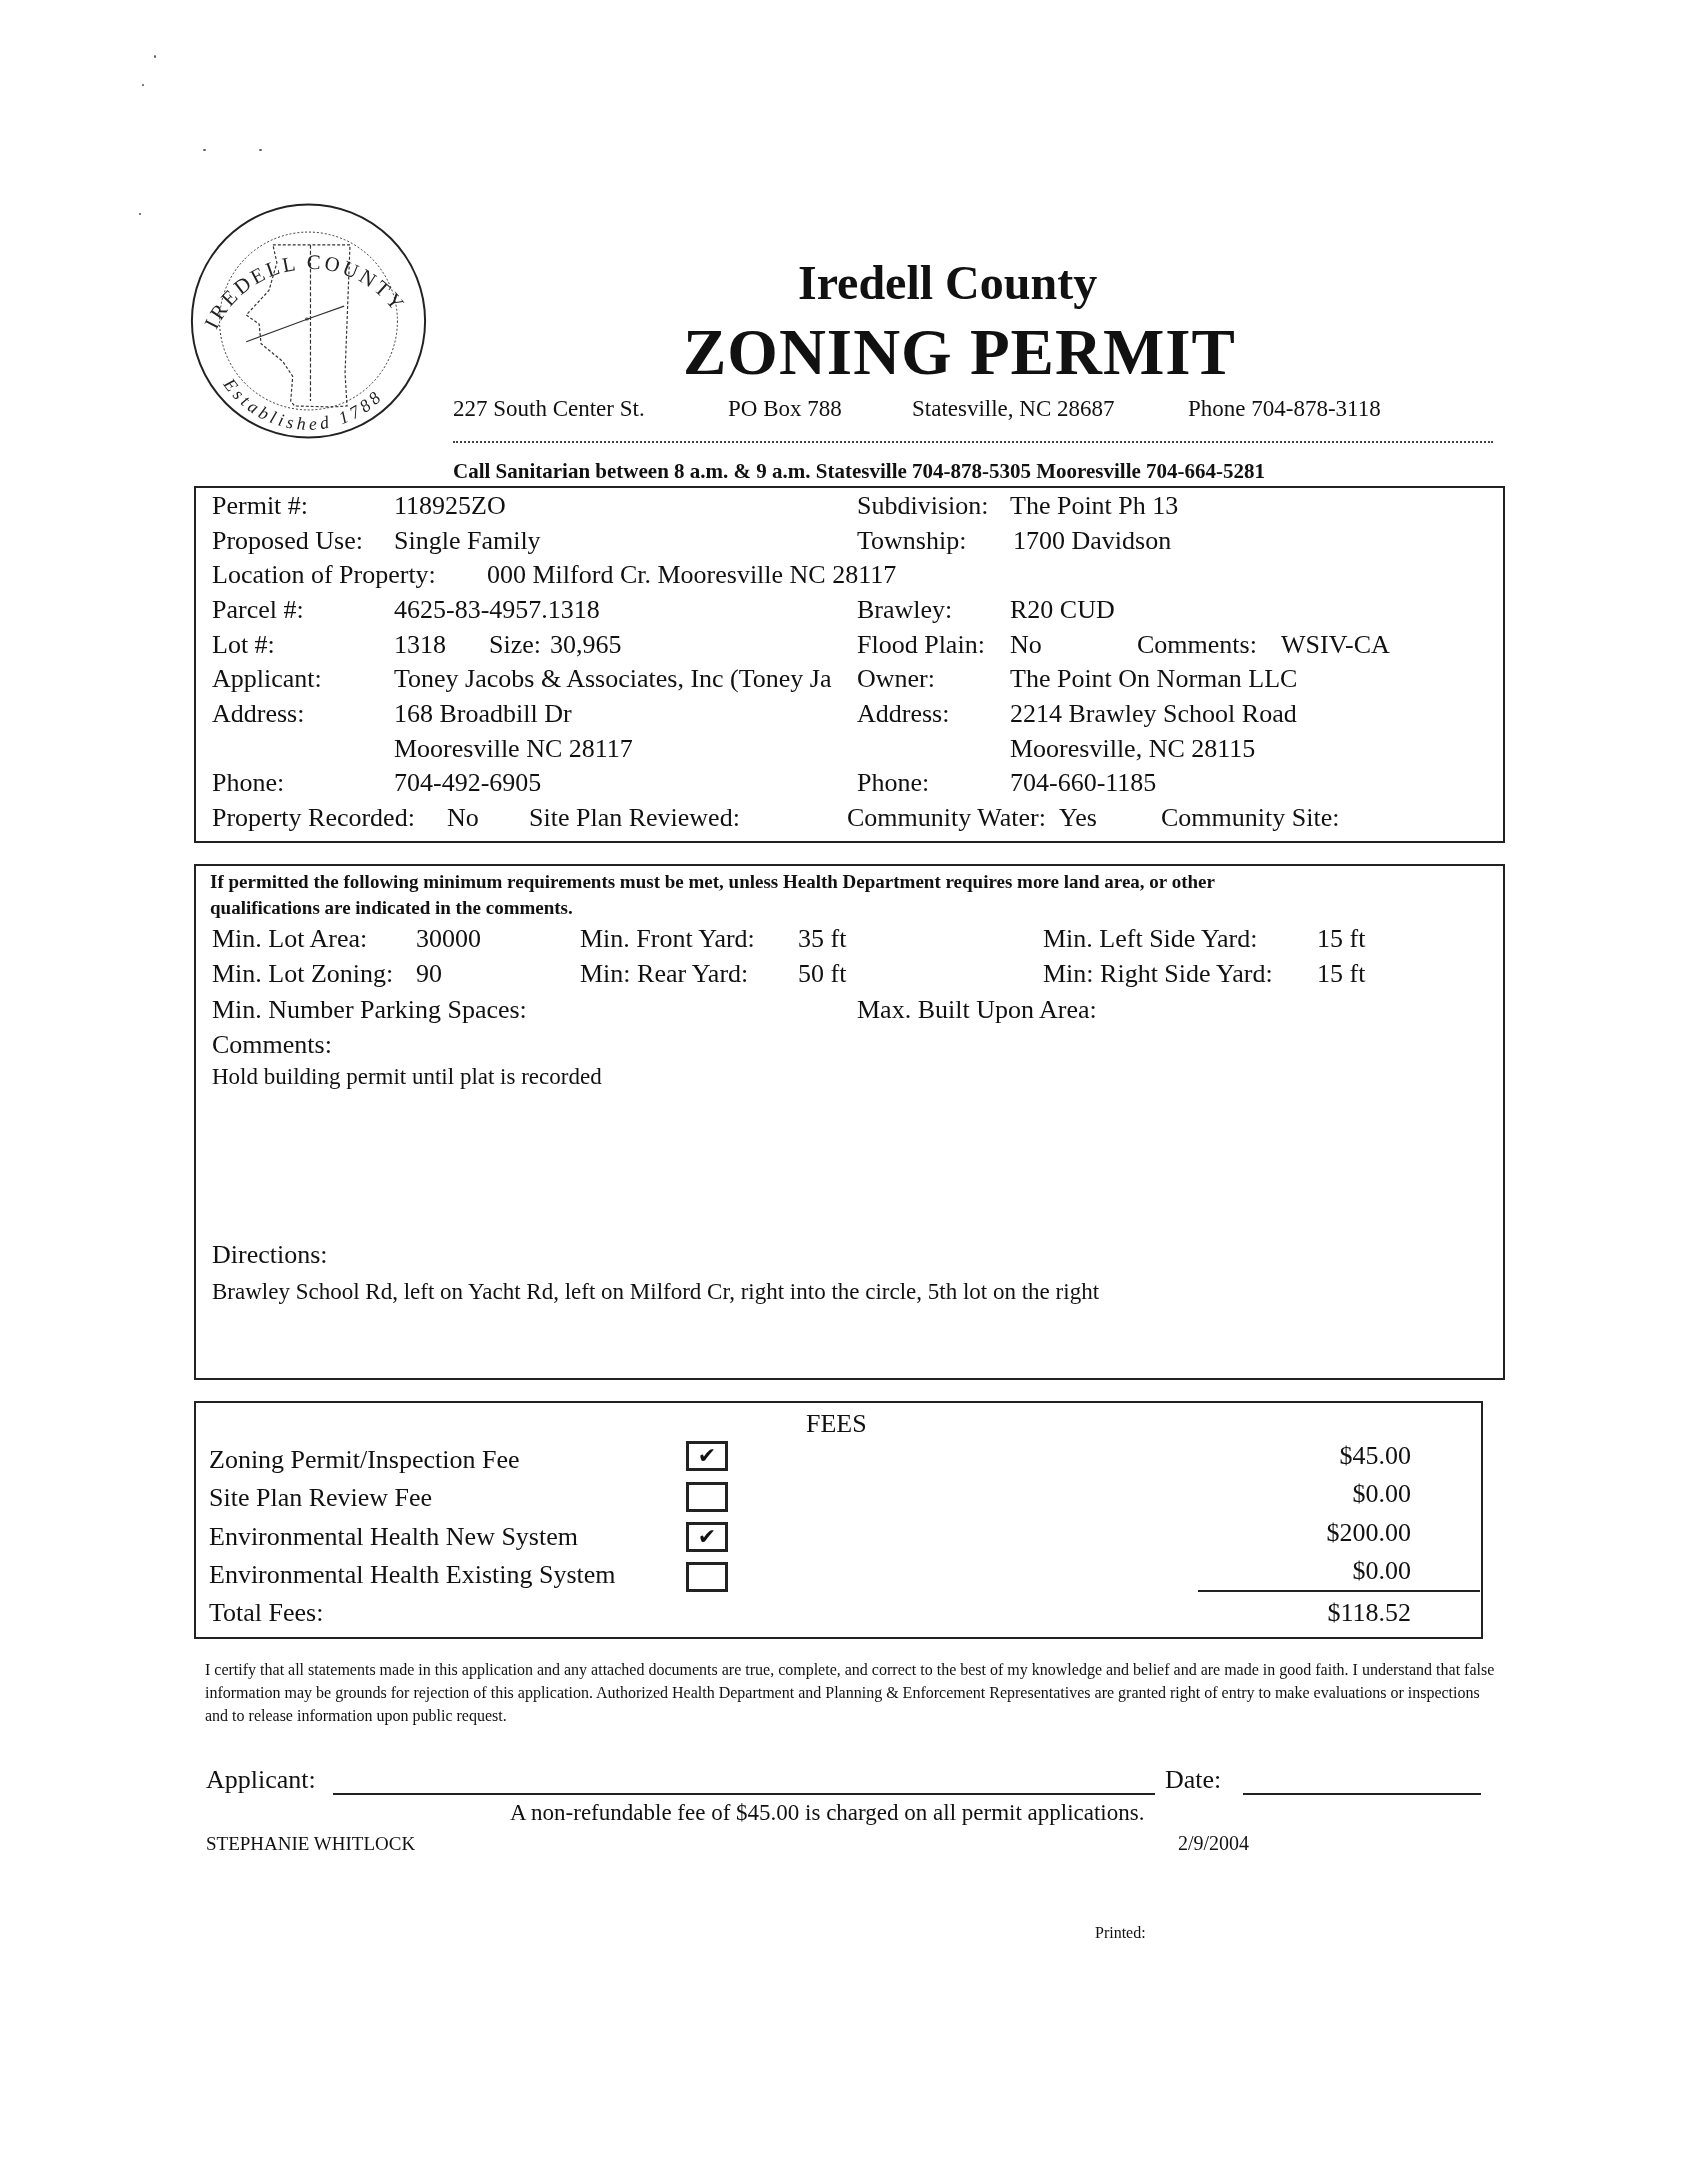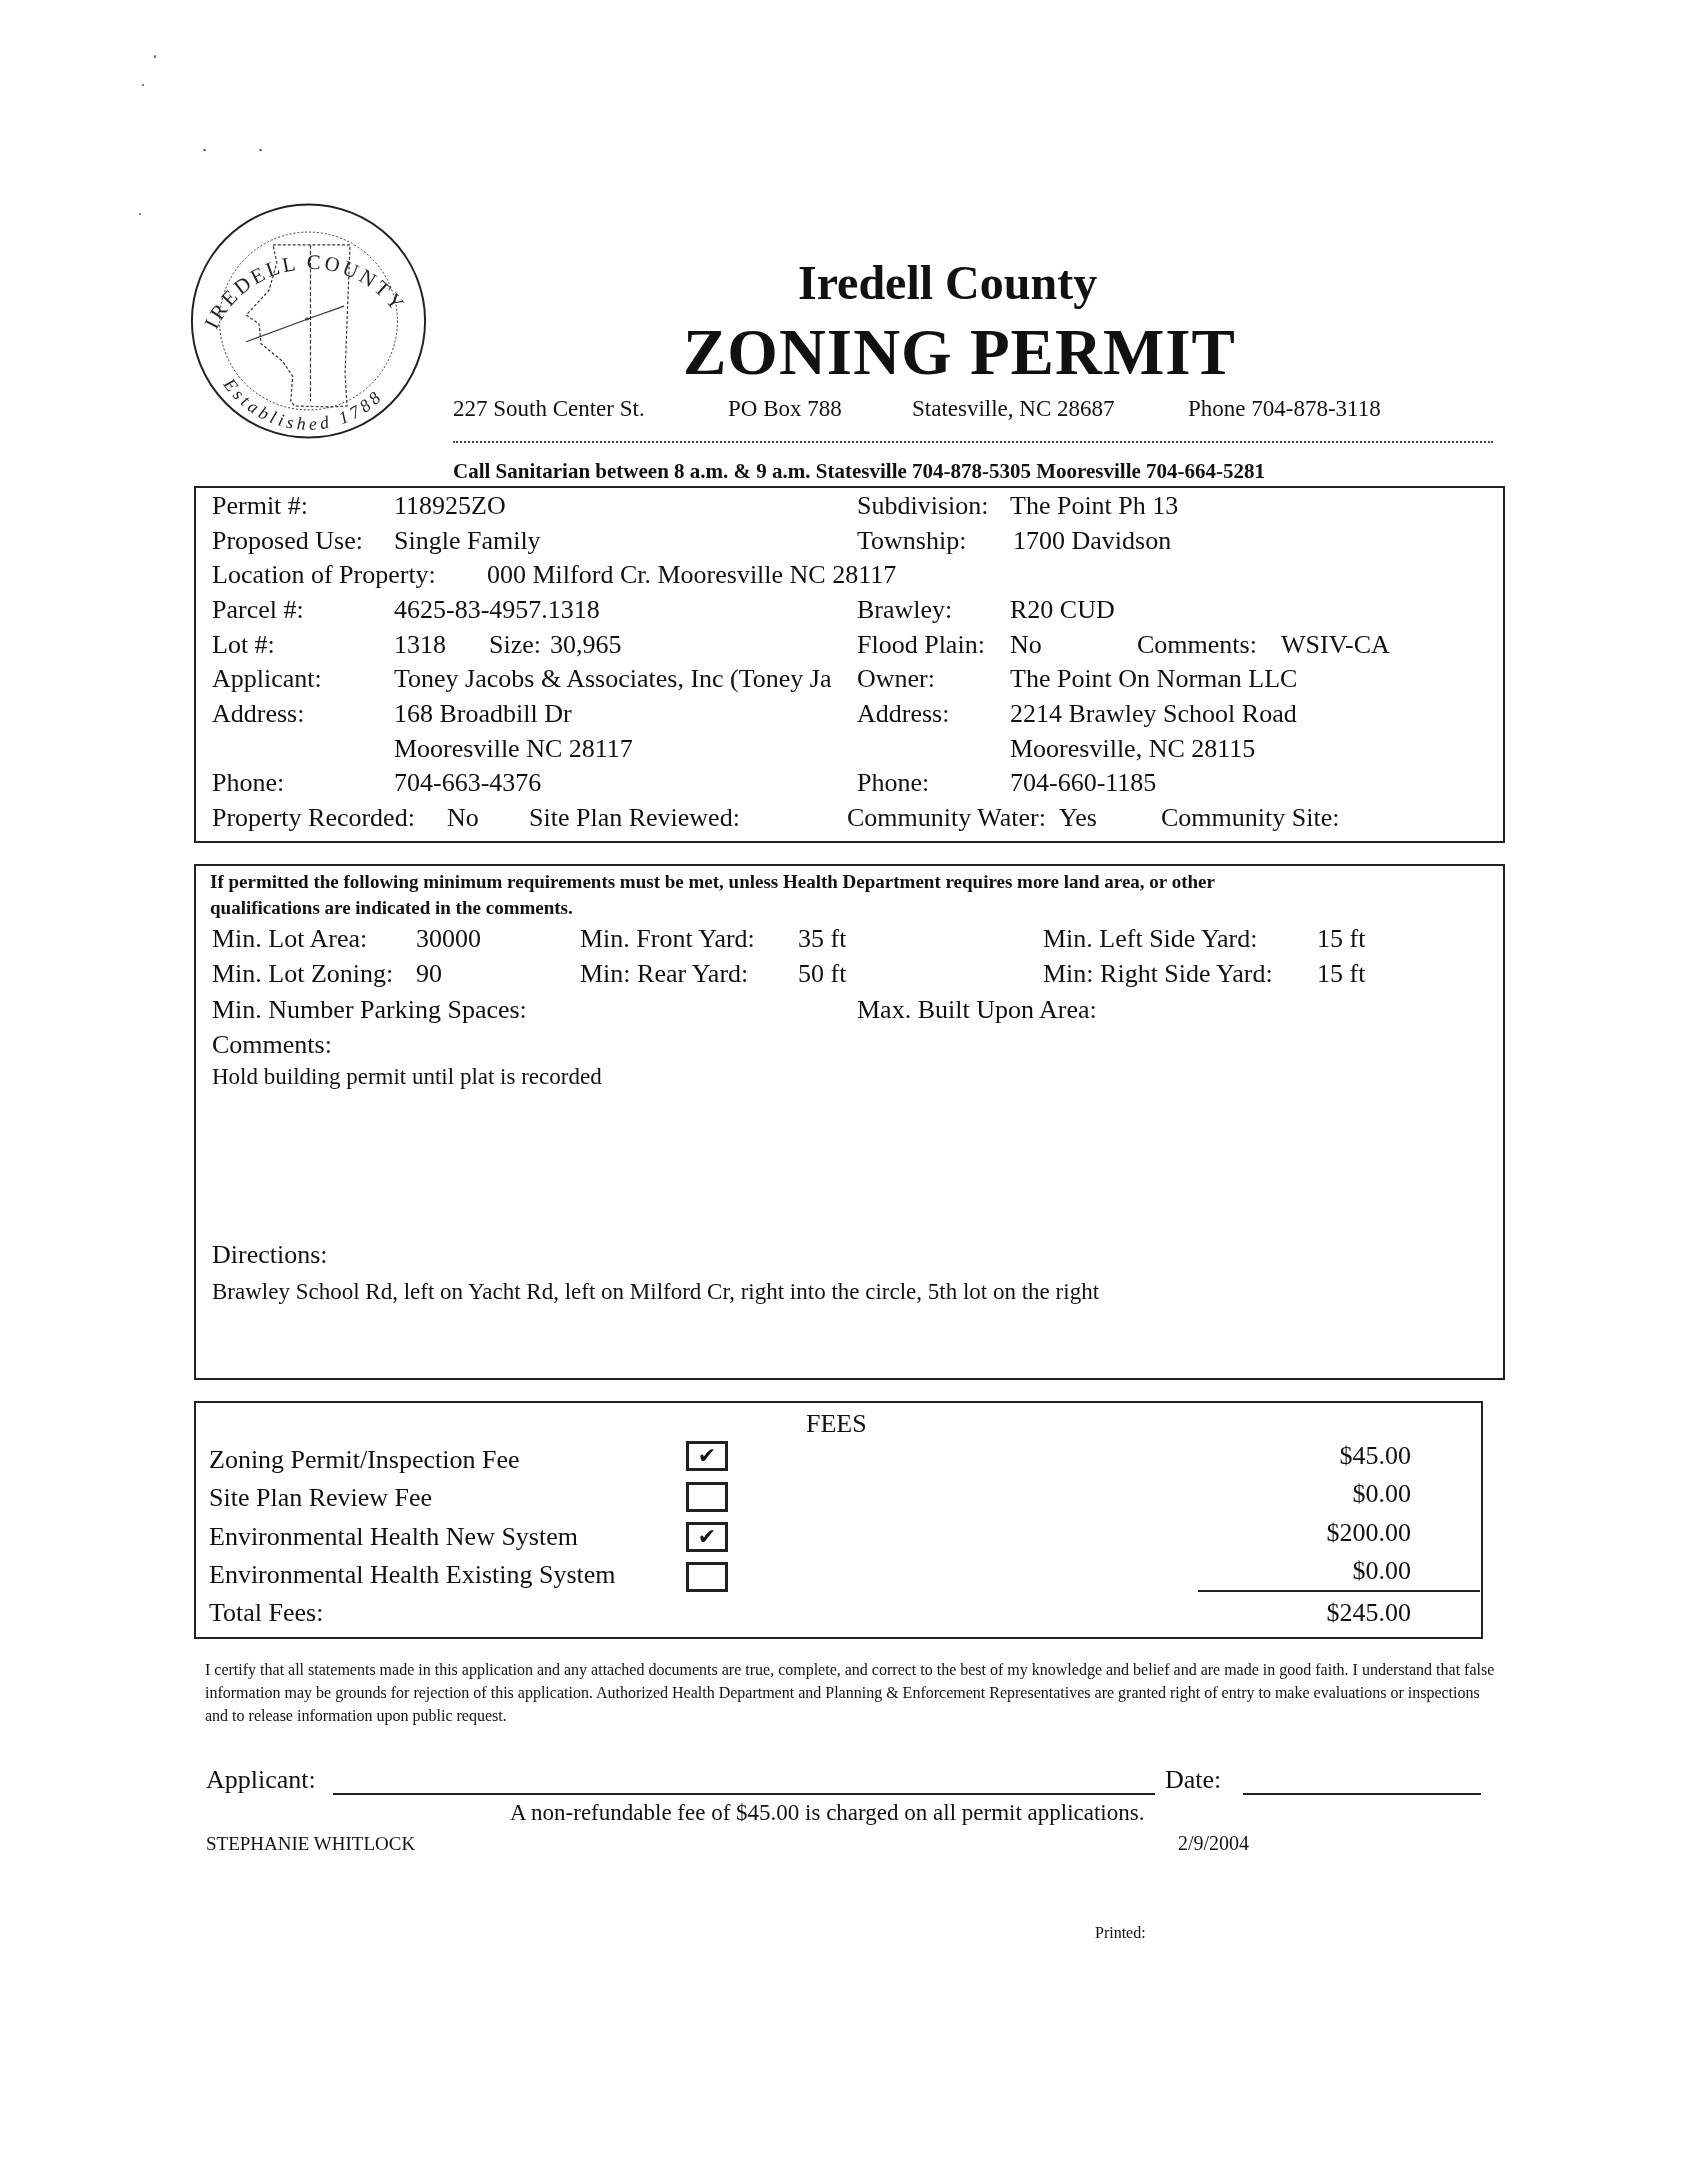--- a/index.html
+++ b/index.html
@@ -110,21 +110,21 @@
 
   <div class="abs f" style="left:212px;top:699px">Address:</div>
   <div class="abs f" style="left:394px;top:699px">168 Broadbill Dr</div>
   <div class="abs f" style="left:857px;top:699px">Address:</div>
   <div class="abs f" style="left:1010px;top:699px">2214 Brawley School Road</div>
 
   <div class="abs f" style="left:394px;top:734px">Mooresville NC 28117</div>
   <div class="abs f" style="left:1010px;top:734px">Mooresville, NC 28115</div>
 
   <div class="abs f" style="left:212px;top:768px">Phone:</div>
-  <div class="abs f" style="left:394px;top:768px">704-663-4376</div>
+  <div class="abs f" style="left:394px;top:768px">704-492-6905</div>
   <div class="abs f" style="left:857px;top:768px">Phone:</div>
   <div class="abs f" style="left:1010px;top:768px">704-660-1185</div>
 
   <div class="abs f" style="left:212px;top:803px">Property Recorded:</div>
   <div class="abs f" style="left:447px;top:803px">No</div>
   <div class="abs f" style="left:529px;top:803px">Site Plan Reviewed:</div>
   <div class="abs f" style="left:766px;top:803px"></div>
   <div class="abs f" style="left:847px;top:803px">Community Water:</div>
   <div class="abs f" style="left:1059px;top:803px">Yes</div>
   <div class="abs f" style="left:1161px;top:803px">Community Site:</div>
@@ -180,21 +180,21 @@
   <div class="checkbox" style="left:686px;top:1522px">✔</div>
   <div class="abs f amount" style="left:1253px;top:1518px">$200.00</div>
 </div>
 <div>
   <div class="abs f" style="left:209px;top:1560px">Environmental Health Existing System</div>
   <div class="checkbox" style="left:686px;top:1562px"></div>
   <div class="abs f amount" style="left:1253px;top:1556px">$0.00</div>
 </div>
 <div class="total-line"></div>
 <div class="abs f" style="left:209px;top:1598px">Total Fees:</div>
-<div class="abs f amount" style="left:1253px;top:1598px">$245.00</div>
+<div class="abs f amount" style="left:1253px;top:1598px">$118.52</div>
 
 <div class="abs cert" style="left:205px;top:1658px">I certify that all statements made in this application and any attached documents are true, complete, and correct to the best of my knowledge and belief and are made in good faith. I understand that false information may be grounds for rejection of this application. Authorized Health Department and Planning &amp; Enforcement Representatives are granted right of entry to make evaluations or inspections and to release information upon public request.</div>
 
 <div class="abs f" style="left:206px;top:1765px">Applicant:</div>
 <div class="sig-line" style="left:333px;top:1793px;width:822px"></div>
 <div class="abs f" style="left:1165px;top:1765px">Date:</div>
 <div class="sig-line" style="left:1243px;top:1793px;width:238px"></div>
 <div class="abs s" style="left:510px;top:1800px">A non-refundable fee of $45.00 is charged on all permit applications.</div>
 <div class="abs" style="left:206px;top:1833px;font-size:19px">STEPHANIE WHITLOCK</div>
 <div class="abs" style="left:1095px;top:1924px;font-size:16px">Printed:</div>

